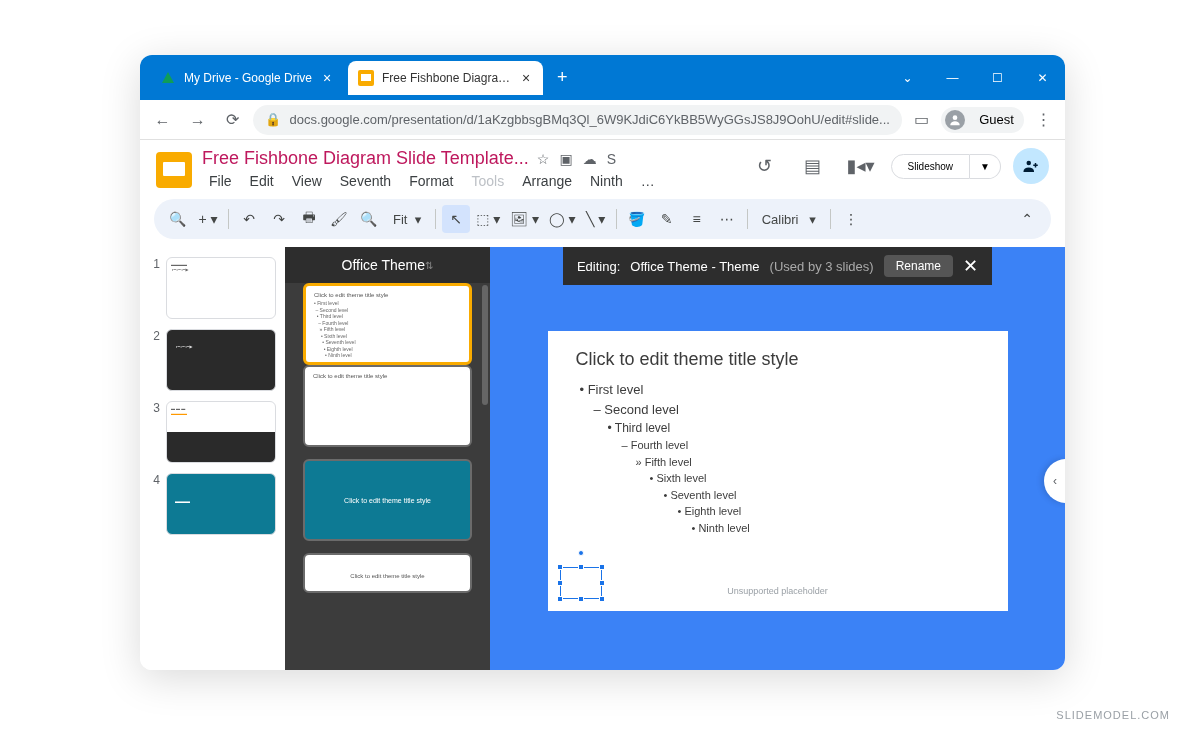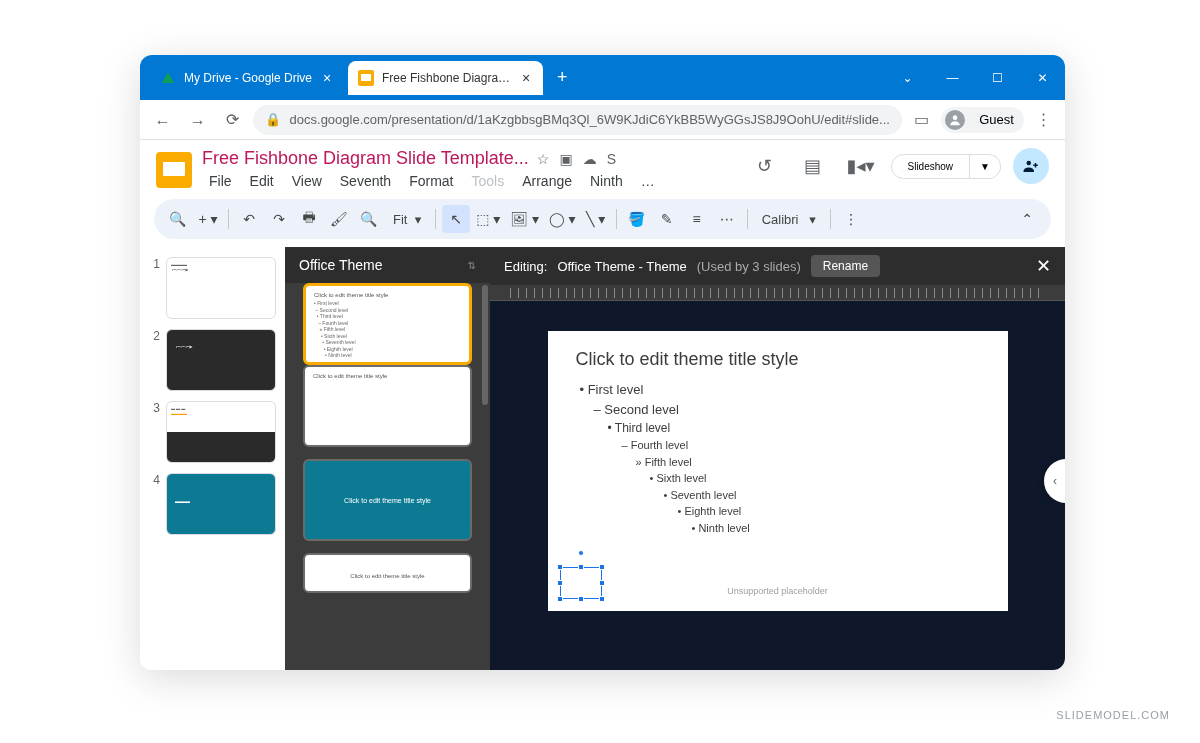--- a/index.html
+++ b/index.html
@@ -45,27 +45,27 @@
 .tool-zoom { padding: 0 8px; font-size: 13px; }
 .tool-spacer { flex: 1; }
 .workspace { flex: 1; display: flex; overflow: hidden; background: #fff; }
 .filmstrip { width: 145px; padding: 10px 8px; display: flex; flex-direction: column; gap: 10px; }
 .slide-thumb-row { display: flex; gap: 6px; align-items: flex-start; }
 .slide-num { font-size: 12px; color: #5f6368; width: 12px; text-align: right; }
 .slide-thumb { width: 110px; height: 62px; border: 1px solid #dadce0; border-radius: 6px; background: #fff; overflow: hidden; position: relative; cursor: pointer; }
 .slide-thumb.dark { background: #2a2a2a; }
 .slide-thumb.teal { background: #0d7a94; }
 .theme-panel { width: 205px; background: #3c3c3c; display: flex; flex-direction: column; color: #fff; }
-.theme-header { background: #2d2d2d; padding: 10px 14px; font-size: 14px; display: flex; justify-content: space-between; align-items: center; }
+.theme-header { background: #2d2d2d; padding: 10px 14px; font-size: 14px; display: flex; justify-content: center; align-items: center; }
 .theme-section-label { font-size: 11px; color: #ccc; font-weight: bold; padding: 10px 14px 6px 22px; }
 .theme-thumb-list { padding: 0 18px; display: flex; flex-direction: column; gap: 12px; overflow-y: auto; }
 .theme-thumb { height: 82px; border-radius: 6px; background: #fff; border: 2px solid #6b6b6b; cursor: pointer; overflow: hidden; position: relative; padding: 6px 8px; font-size: 6px; color: #555; }
 .theme-thumb.selected { border: 3px solid #f9ab00; }
 .theme-thumb.teal-bg { background: #0d7a94; color: #fff; display: flex; align-items: center; justify-content: center; font-size: 7px; }
-.editor-area { flex: 1; background: #0f172a; display: flex; flex-direction: column; position: relative; }
+.editor-area { flex: 1; background: #3b82f6; display: flex; flex-direction: column; position: relative; align-items: center; }
 .editor-header { background: #2d2d2d; padding: 8px 14px; display: flex; align-items: center; gap: 10px; font-size: 13px; color: #fff; }
 .editor-header .muted { color: #aaa; }
 .rename-btn { background: #555; color: #fff; border: none; padding: 4px 12px; border-radius: 4px; font-size: 12px; cursor: pointer; }
 .close-editor { margin-left: auto; color: #fff; cursor: pointer; font-size: 18px; }
 .ruler-h { height: 16px; background: #3c3c3c; border-bottom: 1px solid #555; position: relative; }
 .ruler-h::after { content: ''; position: absolute; left: 20px; right: 20px; top: 3px; height: 10px; background: repeating-linear-gradient(to right, #888 0, #888 1px, transparent 1px, transparent 8px); }
 .canvas-wrap { flex: 1; display: flex; align-items: flex-start; justify-content: center; padding: 30px 20px; overflow: auto; }
 .slide-canvas { width: 460px; height: 280px; background: #fff; position: relative; padding: 18px 28px; font-family: Calibri, Arial, sans-serif; }
 .theme-title { font-size: 18px; color: #3c3c3c; margin-bottom: 10px; }
 .level-list { font-size: 13px; color: #3c3c3c; line-height: 1.5; }

